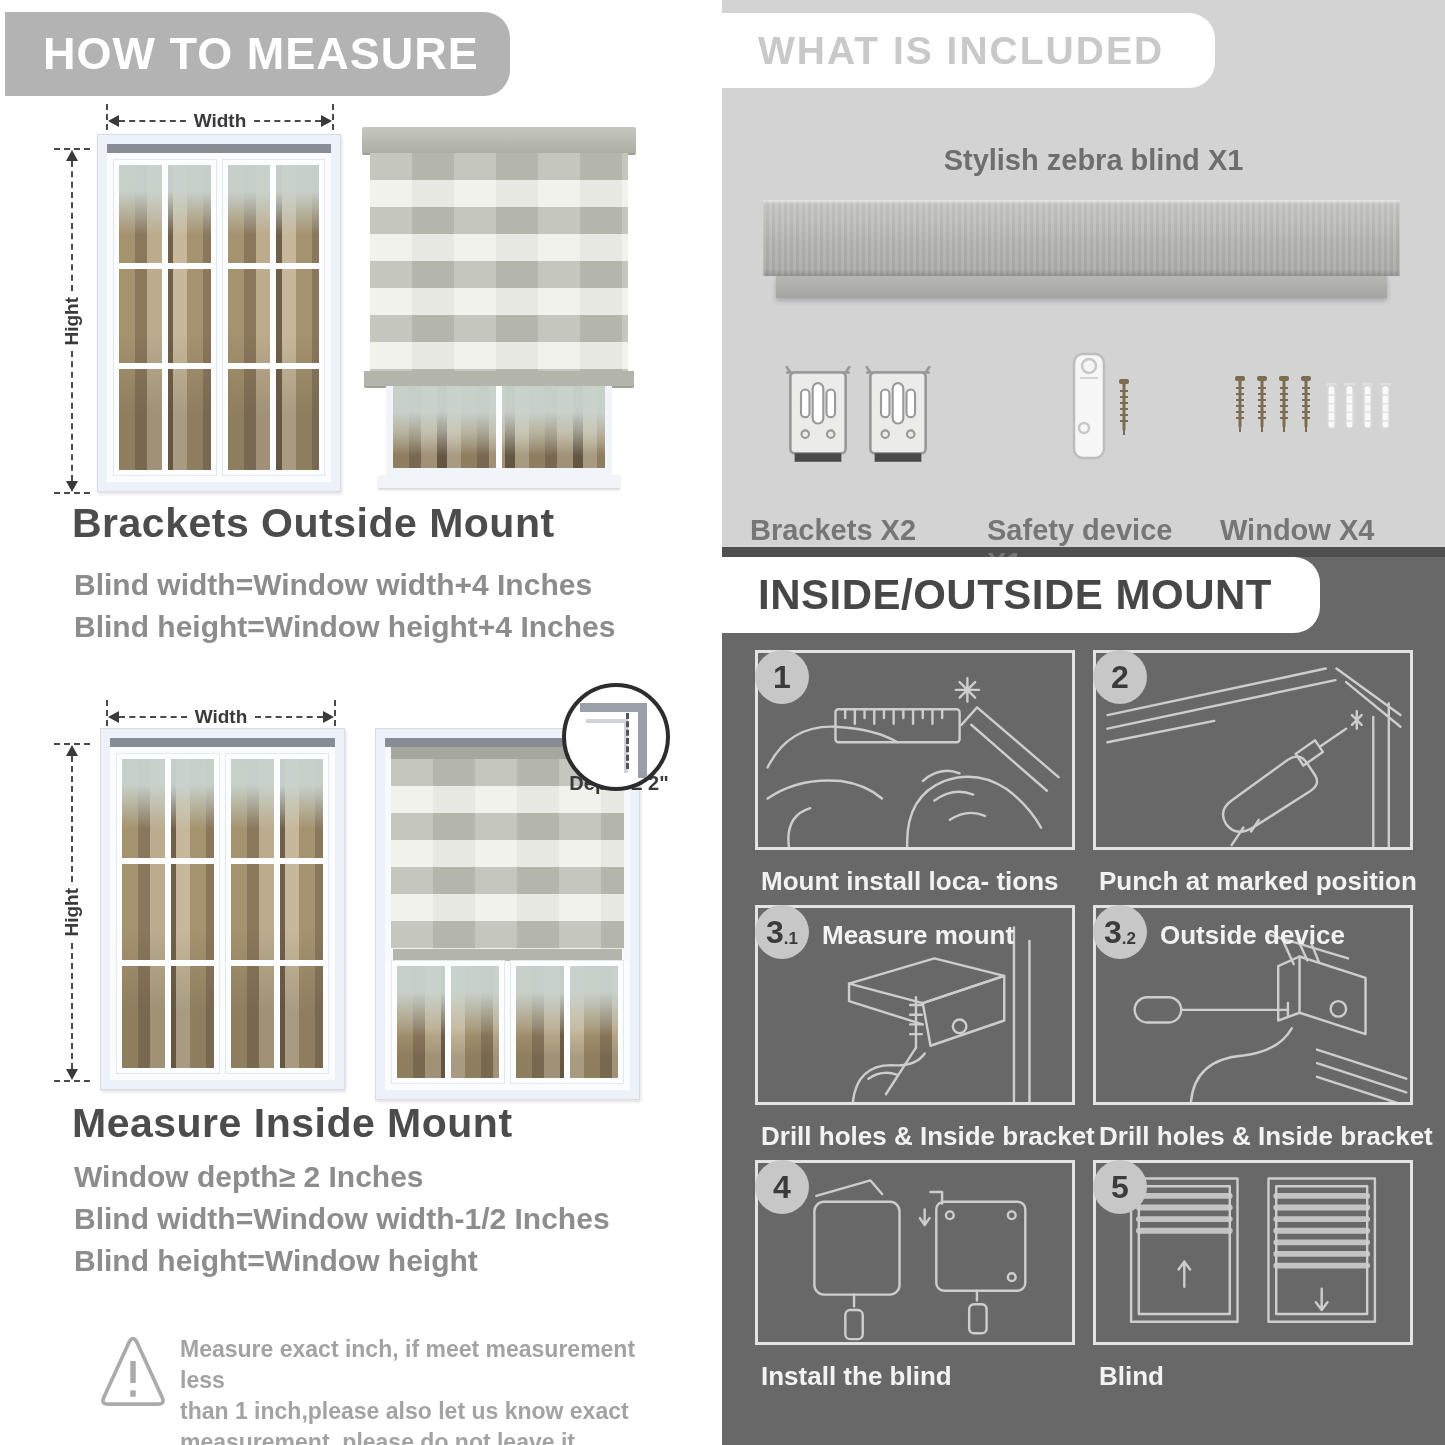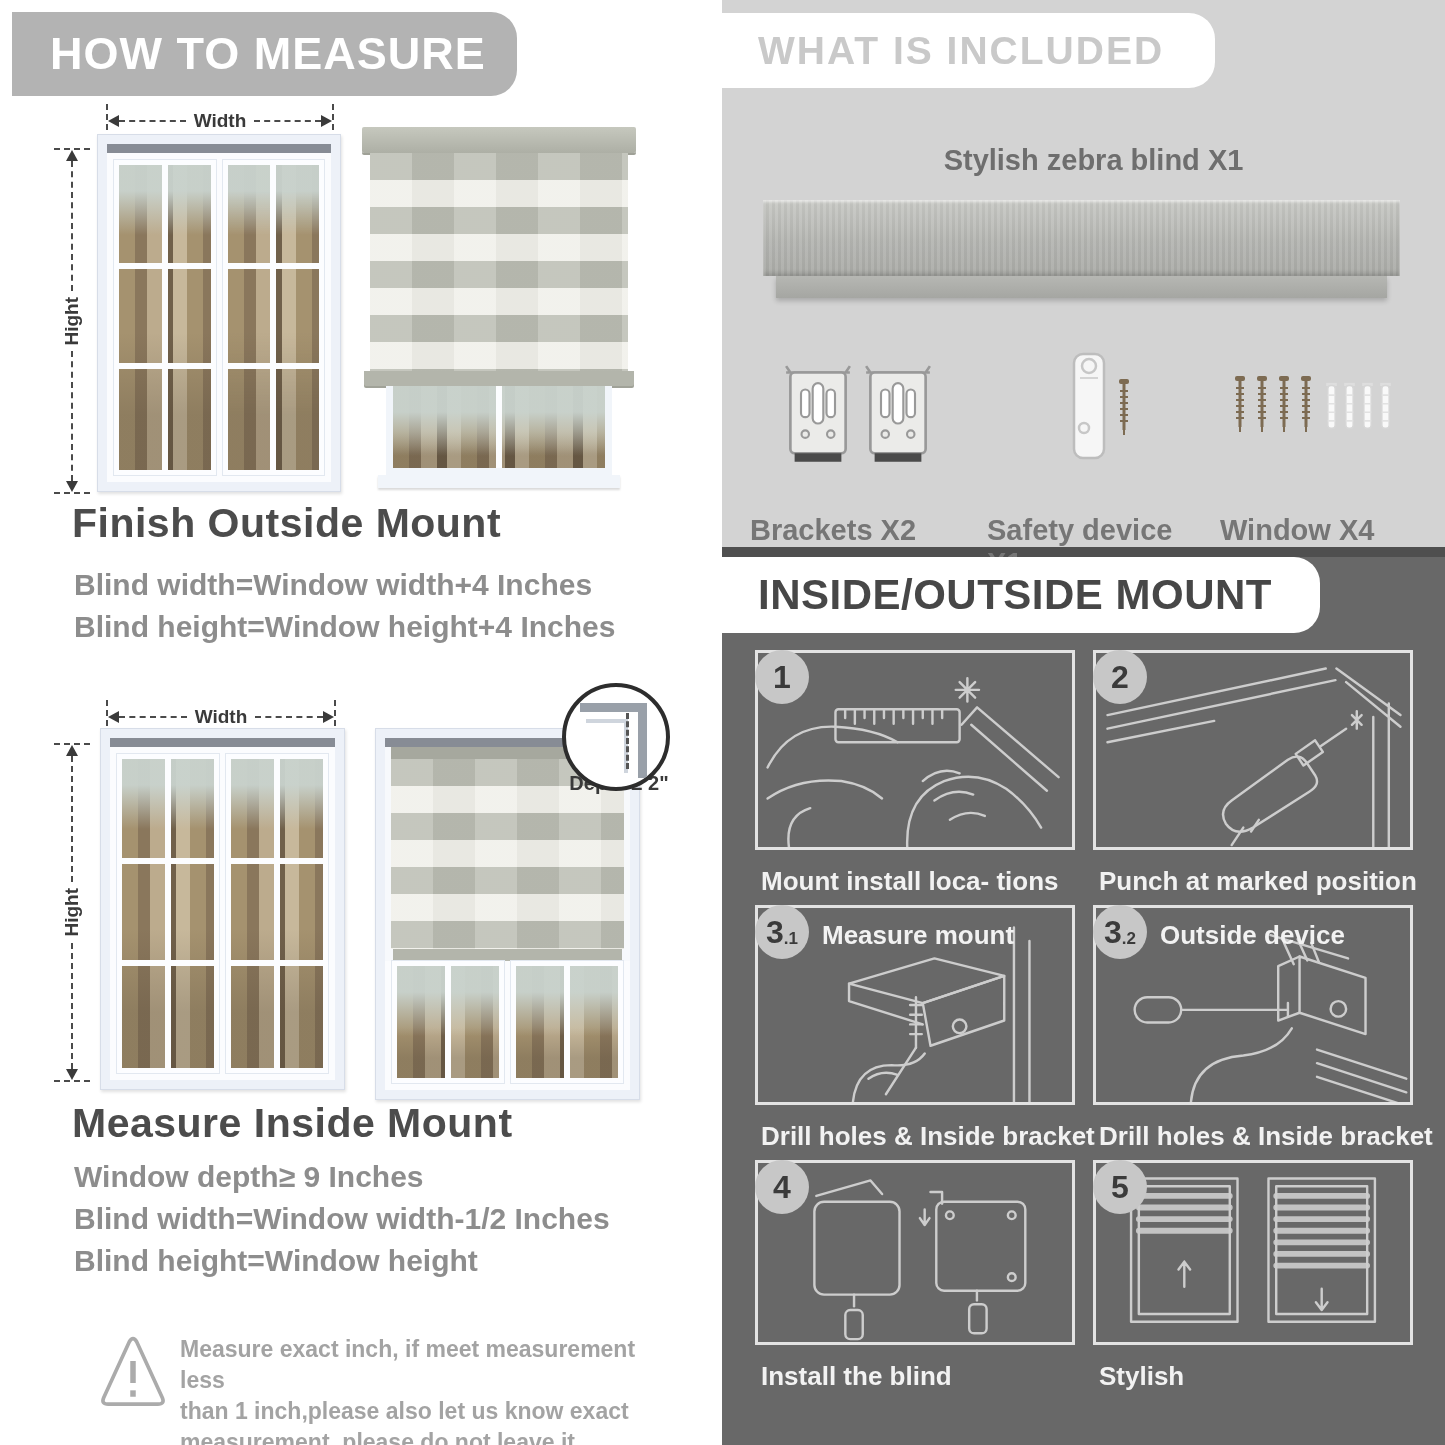--- a/index.html
+++ b/index.html
@@ -1,21 +1,21 @@
 <!DOCTYPE html>
 <html style="--banner-gray: #b3b3b3; --light-section: #d3d3d3; --dark-section: #686868; --dark-strip: #4f4f4f; --heading-dark: #4c4c4c; --body-gray: #8d8d8d; --included-header: #c9c9c9; --item-label: #767676; --caption-white: #f2f2f2; --stripe-gray: #babcb2; --stripe-light: #f0efe9; --line-art: #cdcdcd; --dim-color: #3a3a3a; --warning-gray: #a3a3a3; --badge-bg: #c7c7c7; --panel-border: #e3e3e3; --mount-header: #474747;"><head>
 <meta charset="utf-8">
 <style>
   html,body{margin:0;padding:0;background:#fff;}
   .canvas{position:relative;width:1445px;height:1445px;background:#fff;overflow:hidden;
           font-family:"Liberation Sans",sans-serif;}
   .abs{position:absolute;}
 
   
-  .banner-left{left:12px;top:12px;width:505px;height:84px;background:var(--banner-gray);
+  .banner-left{left:5px;top:12px;width:505px;height:84px;background:var(--banner-gray);
     border-radius:0 26px 26px 0;display:flex;align-items:center;padding-left:38px;box-sizing:border-box;}
   .banner-left span{font-size:45px;font-weight:bold;color:#fff;letter-spacing:1px;}
   .sec-title{font-size:41px;font-weight:bold;color:var(--heading-dark);letter-spacing:.5px;}
   .body-line{font-size:30px;font-weight:bold;color:var(--body-gray);}
 
   
   .dimh{display:flex;align-items:center;height:18px;color:var(--dim-color);}
   .dimh .dash{flex:1;height:0;border-top:2px dashed #4a4a4a;}
   .dimv{display:flex;flex-direction:column;align-items:center;width:20px;color:var(--dim-color);}
   .dimv .dashv{flex:1;width:0;border-left:2px dashed #4a4a4a;}
@@ -150,21 +150,21 @@
     <div class="blind-headrail" style="height:26px"></div>
     <div class="blind-stripes" style="height:218px;margin:0 8px"></div>
     <div class="blind-bottomrail" style="height:15px"></div>
     <div class="wu-frame" style="margin:0 24px;height:82px">
       <div class="photo"></div>
       <div class="wu-mullion"></div>
     </div>
     <div class="wu-sill" style="margin:0 16px"></div>
   </div>
 
-  <h2 class="abs sec-title" style="left:72px;top:500px;margin:0">Finish Outside Mount</h2>
+  <h2 class="abs sec-title" style="left:72px;top:500px;margin:0">Brackets Outside Mount</h2>
   <div class="abs body-line" style="left:74px;top:568px">Blind width=Window width+4 Inches</div>
   <div class="abs body-line" style="left:74px;top:610px">Blind height=Window height+4 Inches</div>
 
   <div class="abs dimh" style="left:108px;top:708px;width:226px">
     <i class="tickv" style="left:-2px"></i>
     <i class="tickv" style="right:-2px"></i>
     <i class="arr arr-l"></i>
     <i class="dash"></i>
     <b class="dim-label">Width</b>
     <i class="dash"></i>
@@ -221,21 +221,21 @@
   </div>
 
   <div class="abs mag" style="left:562px;top:683px">
     <div class="mag-corner"></div>
     <div class="mag-corner2"></div>
     <div class="mag-dash"></div>
   </div>
   <div class="abs depth-label" style="left:540px;top:772px;width:158px">Depth ≥ 2"</div>
 
   <h2 class="abs sec-title" style="left:72px;top:1100px;margin:0">Measure Inside Mount</h2>
-  <div class="abs body-line" style="left:74px;top:1160px">Window depth≥ 9 Inches</div>
+  <div class="abs body-line" style="left:74px;top:1160px">Window depth≥ 2 Inches</div>
   <div class="abs body-line" style="left:74px;top:1202px">Blind width=Window width-1/2 Inches</div>
   <div class="abs body-line" style="left:74px;top:1244px">Blind height=Window height</div>
 
   <svg class="abs" style="left:100px;top:1332px" width="66" height="80" viewBox="0 0 72 84">
     <path d="M32 9 Q36 2 40 9 L68 70 Q71 77 63 77 H9 Q1 77 4 70 Z" fill="none" stroke="#ababab" stroke-width="4" stroke-linejoin="round"></path>
     <path d="M36 30 v24" stroke="#ababab" stroke-width="6"></path>
     <path d="M36 62 v7" stroke="#ababab" stroke-width="6"></path>
   </svg>
   <div class="abs warning-text" style="left:180px;top:1334px;width:460px">Measure exact inch, if meet measurement less
 than 1 inch,please also let us know exact
@@ -451,15 +451,15 @@
         <rect x="34" y="16" width="110" height="148"></rect>
         <rect x="42" y="24" width="94" height="132"></rect>
         <path d="M42 34 h94 M42 46 h94 M42 58 h94 M42 70 h94" stroke-width="6" opacity=".9"></path>
         <path d="M89 128 v-26 m0 0 l-6 8 m6 -8 l6 8"></path>
         <rect x="176" y="16" width="110" height="148"></rect>
         <rect x="184" y="24" width="94" height="132"></rect>
         <path d="M184 34 h94 M184 46 h94 M184 58 h94 M184 70 h94 M184 82 h94 M184 94 h94 M184 106 h94" stroke-width="6" opacity=".9"></path>
         <path d="M231 130 v22 m0 0 l-6 -8 m6 8 l6 -8"></path>
       </svg>
     </div>
-    <div class="abs caption" style="left:377px;top:1361px">Stylish</div>
+    <div class="abs caption" style="left:377px;top:1361px">Blind</div>
   </div>
 </div>
 
 </body></html>

